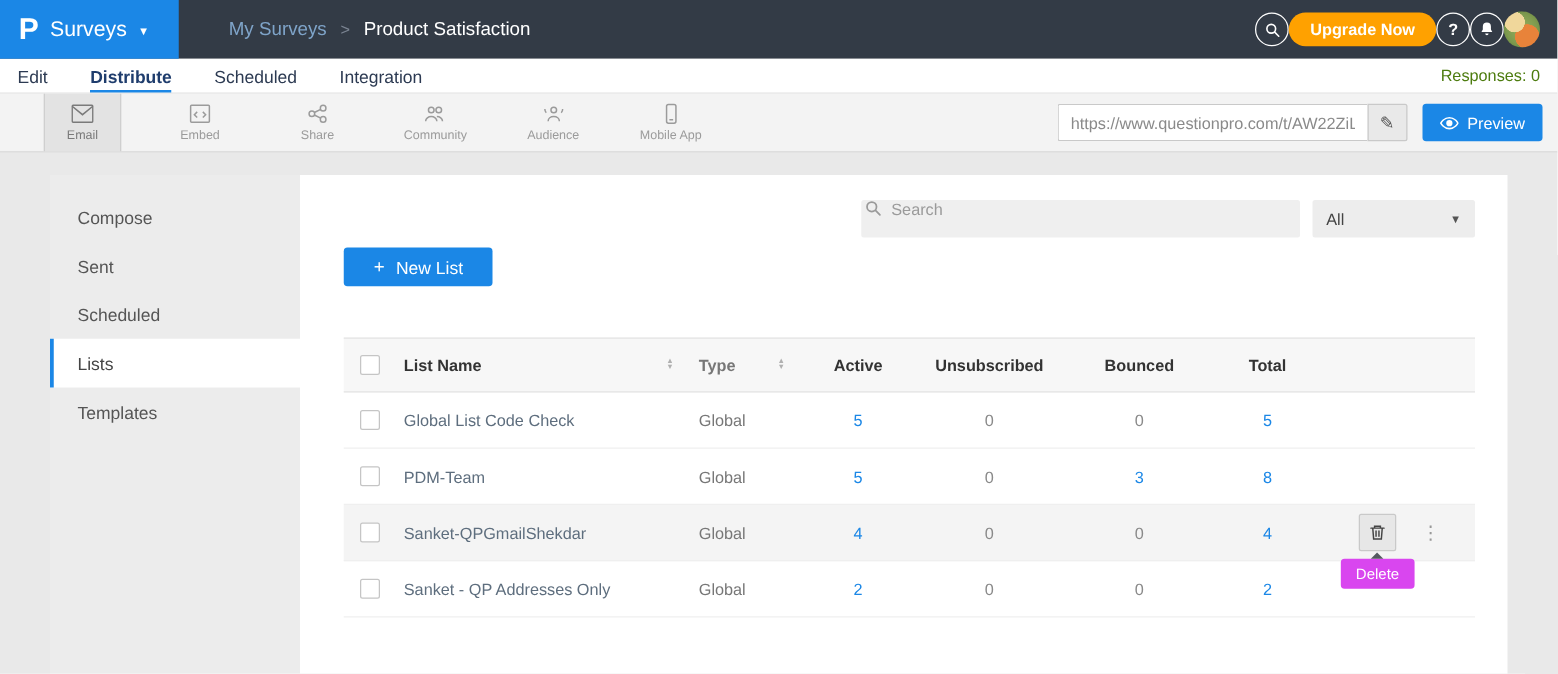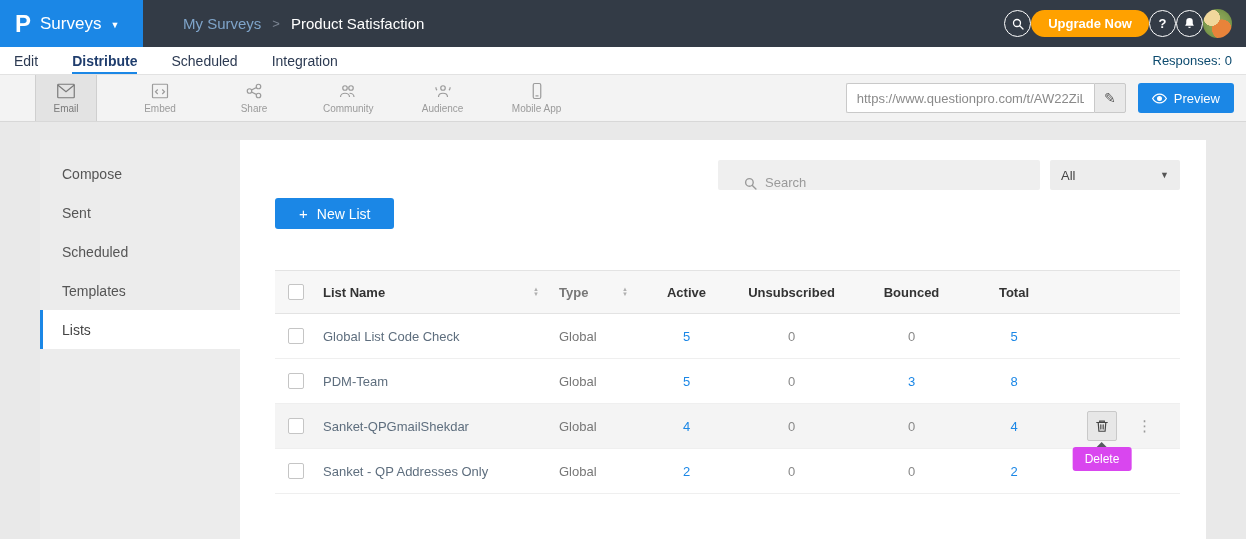--- a/index.html
+++ b/index.html
@@ -48,21 +48,21 @@
   .nav-row {
     height: 28px; background: #fff; border-bottom: 1px solid #e2e2e2;
     display: flex; align-items: stretch; padding: 0 14px;
   }
   .nav-tabs { display: flex; gap: 34px; }
   .tab {
     display: flex; align-items: center; font-size: 14px; color: #2c3a52;
     cursor: pointer; border-bottom: 2px solid transparent; padding-top: 2px;
   }
   .tab.active { color: #1f3d6d; border-bottom-color: #1b87e6; font-weight: bold; }
-  .responses { margin-left: auto; align-self: center; font-size: 13px; color: #0c4a6e; }
+  .responses { margin-left: auto; align-self: center; font-size: 13px; color: #4d7c0f; }
   
   .toolbar {
     height: 47px; background: #f3f3f3; border-bottom: 1px solid #d8d8d8;
     display: flex; align-items: stretch; padding-left: 35px;
   }
   .channel {
     min-width: 62px; margin-right: 32px; padding: 0 6px;
     display: flex; flex-direction: column; align-items: center; justify-content: center;
     gap: 3px; color: #9b9b9b; cursor: pointer;
   }
@@ -95,22 +95,22 @@
   }
   .sidebar { width: 200px; background: #ececec; padding-top: 14px; flex-shrink: 0; }
   .side-item {
     height: 39px; display: flex; align-items: center; padding-left: 19px;
     font-size: 14px; color: #555; cursor: pointer; border-left: 3px solid transparent;
   }
   .side-item.active { background: #fff; border-left-color: #1b87e6; color: #444; }
   .content { flex: 1; position: relative; padding: 20px 26px 0 35px; }
   .content-top { display: flex; justify-content: flex-end; gap: 10px; }
   .search-box {
-    width: 322px; height: 30px; background: #efefef; border-radius: 2px;
-    display: flex; align-items: flex-end; padding: 0 26px; gap: 8px;
+    width: 351px; height: 30px; background: #efefef; border-radius: 2px;
+    display: flex; align-items: flex-start; padding: 0 3px; gap: 8px;
   }
   .search-box svg { width: 13px; height: 13px; flex-shrink: 0; }
   .search-input {
     flex: 1; border: none; outline: none; background: transparent;
     font-size: 13px; color: #555; font-family: "Liberation Sans", sans-serif;
   }
   .search-input::placeholder { color: #9a9a9a; }
   .filter-select {
     width: 130px; height: 30px; background: #ededed; border-radius: 2px;
     display: flex; align-items: center; justify-content: space-between;
@@ -291,22 +291,22 @@
       <span>Preview</span>
     </button>
   </div>
 </div>
 
 <div class="main">
   <div class="sidebar">
       <div class="side-item">Compose</div>
       <div class="side-item">Sent</div>
       <div class="side-item">Scheduled</div>
+      <div class="side-item active">Lists</div>
       <div class="side-item">Templates</div>
-      <div class="side-item active">Lists</div>
     </div>
   <div class="content">
     <div class="content-top">
       <div class="search-box">
         <svg viewBox="0 0 24 24" fill="none" stroke="#9a9a9a" stroke-width="2.6" stroke-linecap="round">
             <circle cx="10" cy="10" r="7"></circle>
             <line x1="15.5" y1="15.5" x2="22" y2="22"></line>
           </svg>
         <input class="search-input" type="text" placeholder="Search" style="">
       </div>

